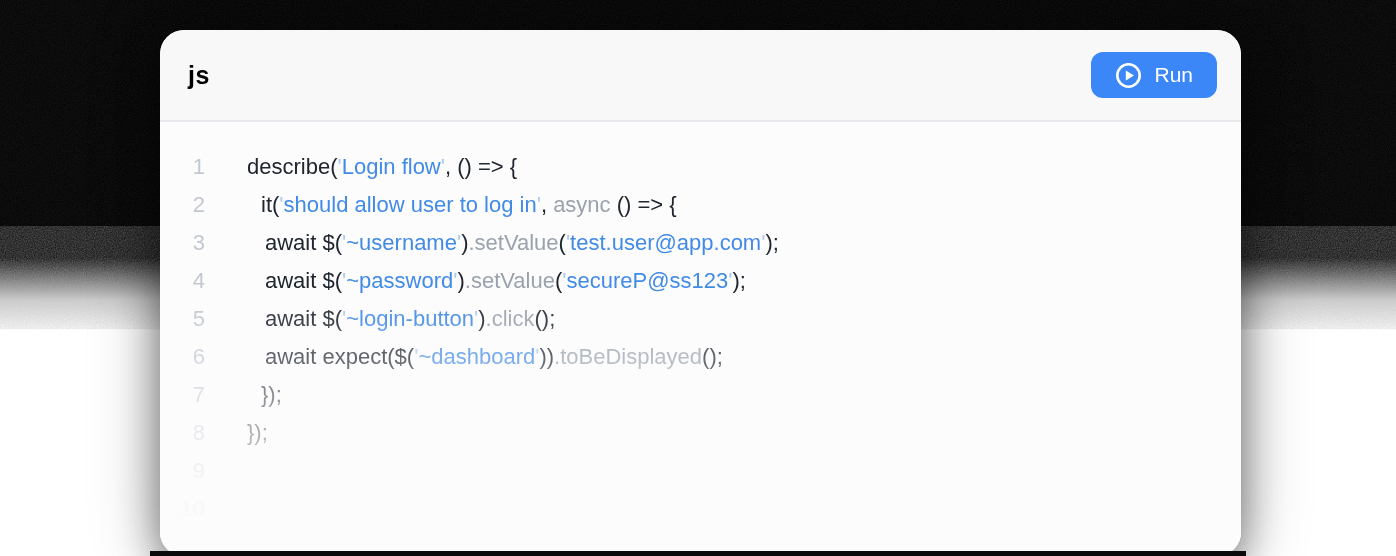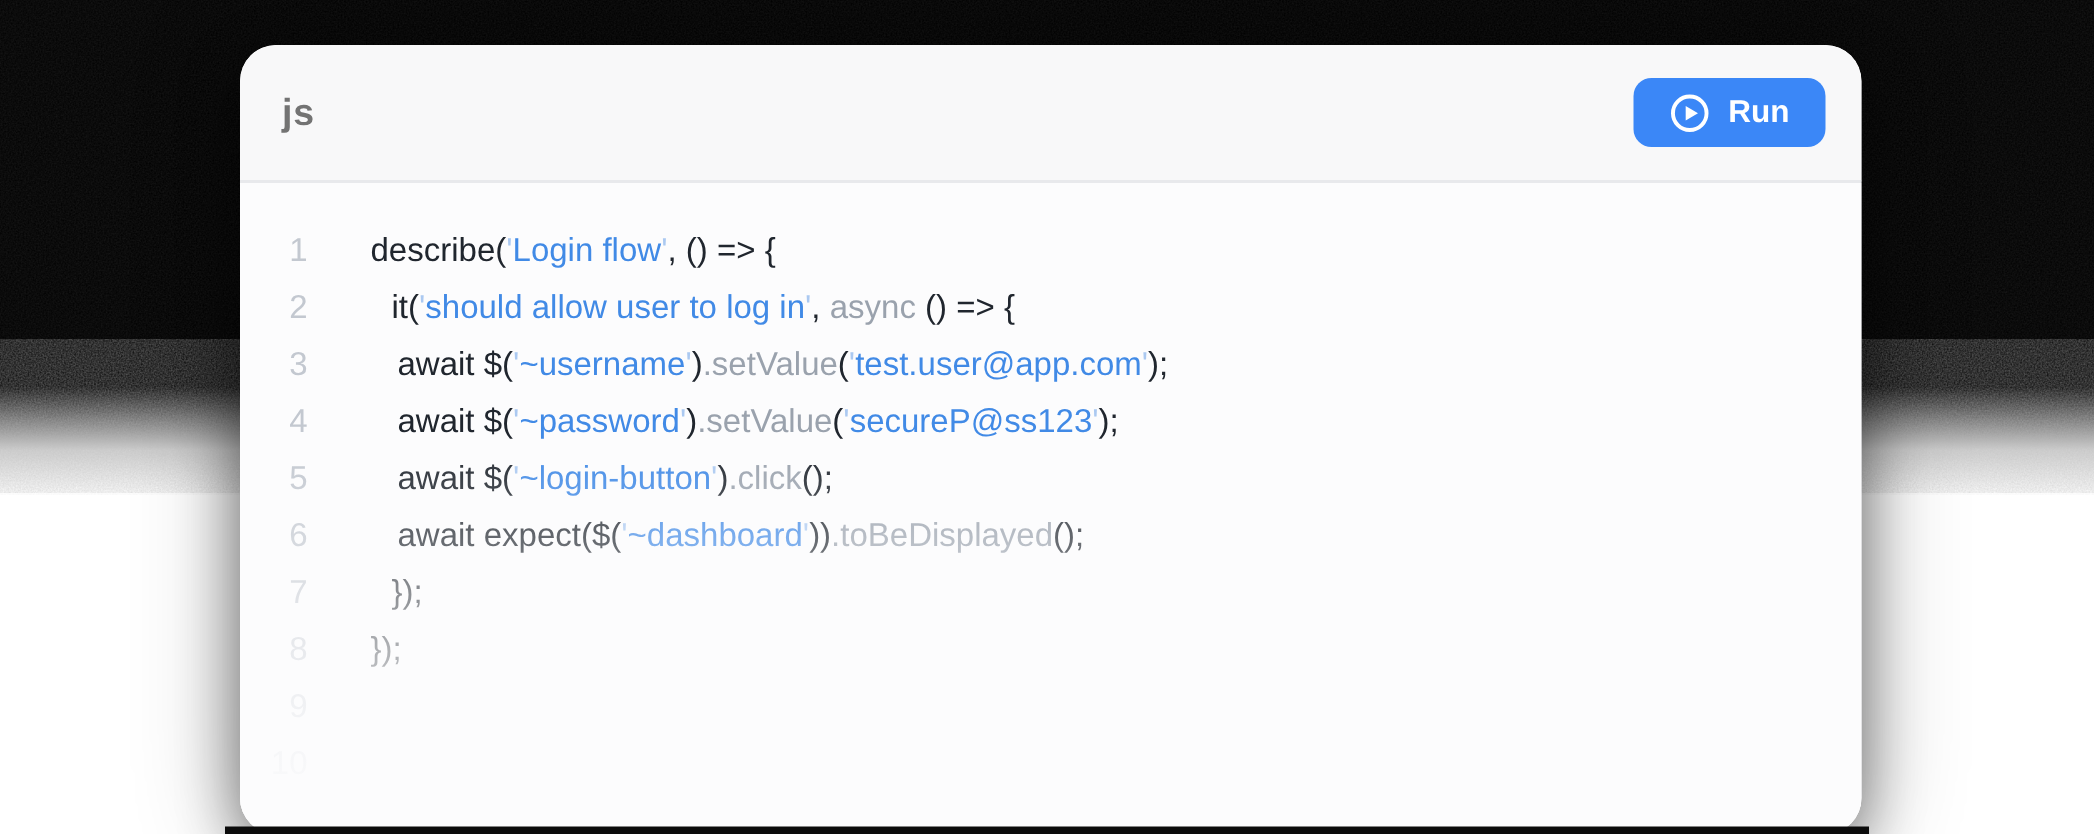--- a/index.html
+++ b/index.html
@@ -31,27 +31,27 @@
     background:#fcfcfd;border-radius:24px;z-index:3;
     box-shadow:0 14px 40px rgba(0,0,0,0.45), 0 0 70px rgba(0,0,0,0.30);
     overflow:hidden;
   }
   .card-header{
     height:92px;background:#f8f8f9;border-bottom:2px solid #e8e9ec;
     display:flex;align-items:center;justify-content:space-between;
     padding:0 24px 0 28px;box-sizing:border-box;
     border-radius:24px 24px 0 0;
   }
-  .lang-label{font-size:25px;font-weight:700;color:#737373;letter-spacing:0.5px;}
+  .lang-label{font-size:25px;font-weight:700;color:#000000;letter-spacing:0.5px;}
   .run-button{
     display:flex;align-items:center;gap:12px;
     background:#3b87f7;color:#ffffff;border:none;cursor:pointer;
     height:46px;padding:0 24px;border-radius:12px;
     font-family:"Liberation Sans", sans-serif;
-    font-size:21px;font-weight:700;
+    font-size:21px;font-weight:400;
   }
   .run-button svg{display:block;}
 
   
   .code-area{
     position:relative;height:432px;padding-top:26px;box-sizing:border-box;
     background:#fcfcfd;
   }
   .code-line{
     display:flex;align-items:baseline;height:38px;line-height:38px;

